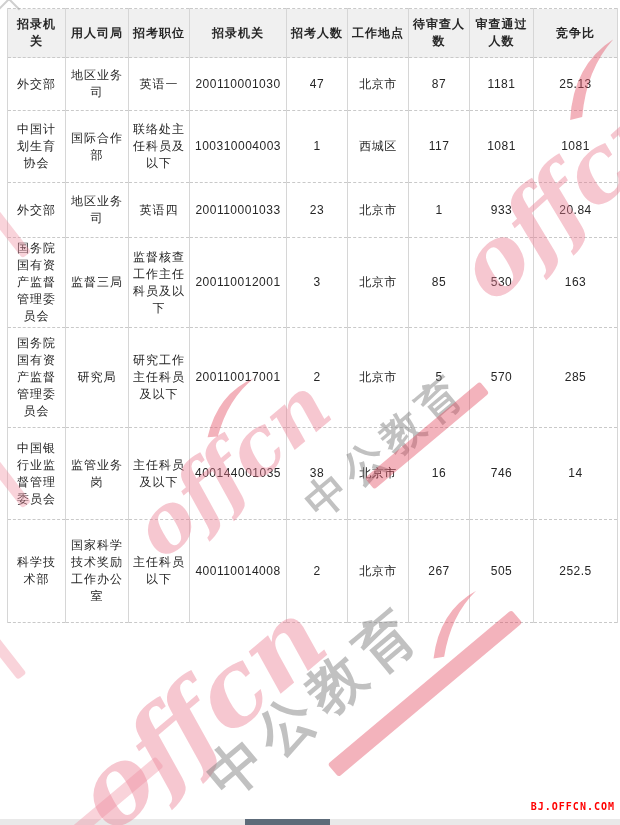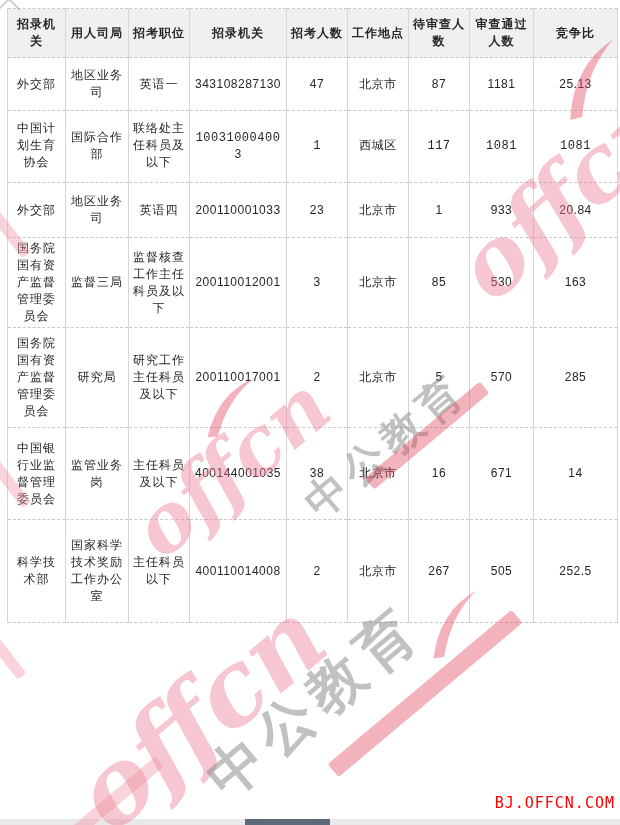--- a/index.html
+++ b/index.html
@@ -20,21 +20,21 @@
   th,td{
     border-top:1px dashed #c9c9c9;border-bottom:1px dashed #c9c9c9;
     border-left:1px solid #d6d6d6;border-right:1px solid #d6d6d6;
     text-align:center;vertical-align:middle;
     font-size:12px;color:#262626;line-height:17px;
     padding:2px 3px;word-break:break-all;letter-spacing:1px;
   }
   th{background:#f0f0f0;font-weight:bold;letter-spacing:1px;}
   thead tr{height:49px;}
   tbody tr:nth-child(1){height:53px;}
-  tbody tr:nth-child(2){height:72px;font-family:Liberation Mono, monospace;}
+  tbody tr:nth-child(2){height:72px;}
   tbody tr:nth-child(3){height:55px;}
   tbody tr:nth-child(4){height:68px;}
   tbody tr:nth-child(5){height:100px;}
   tbody tr:nth-child(6){height:92px;}
   tbody tr:nth-child(7){height:103px;}
   tbody tr:nth-child(8){height:75px;text-decoration:underline;}
   tbody tr:nth-child(9){height:44px;}
   tbody tr:nth-child(10){height:99px;}
   td.num{letter-spacing:0.5px;}
 
@@ -56,21 +56,21 @@
   .corner-mark{
     position:absolute;left:1px;top:1px;width:14px;height:14px;z-index:5;
     border-left:2px solid rgba(160,160,160,0.5);
     border-top:2px solid rgba(160,160,160,0.5);
     transform:rotate(45deg);pointer-events:none;
   }
 
   
   .site{
     position:absolute;right:5px;bottom:13px;z-index:6;
-    color:#ff0000;font-weight:normal;font-size:15px;
+    color:#ff0000;font-weight:bold;font-size:10px;
     font-family:"DejaVu Sans Mono", monospace;letter-spacing:1px;padding-left:40px;
   }
   .scroll-track{
     position:absolute;left:0;bottom:0;width:620px;height:6px;
     background:#e9e9e9;z-index:4;
   }
   .scroll-thumb{
     position:absolute;left:245px;top:0;width:85px;height:6px;
     background:#5d6b79;
   }
@@ -103,21 +103,21 @@
           <th>待审查人数</th>
           <th>审查通过人数</th>
           <th>竞争比</th>
         </tr>
     </thead>
     <tbody>
         <tr>
           <td>外交部</td>
           <td>地区业务司</td>
           <td>英语一</td>
-          <td class="num">343108287130</td>
+          <td class="num">200110001030</td>
           <td class="num">47</td>
           <td class="num">北京市</td>
           <td class="num">87</td>
           <td class="num">1181</td>
           <td class="num">25.13</td>
         </tr>
         <tr>
           <td>中国计划生育协会</td>
           <td>国际合作部</td>
           <td>联络处主任科员及以下</td>
@@ -162,21 +162,21 @@
           <td class="num">285</td>
         </tr>
         <tr>
           <td>中国银行业监督管理委员会</td>
           <td>监管业务岗</td>
           <td>主任科员及以下</td>
           <td class="num">400144001035</td>
           <td class="num">38</td>
           <td class="num">北京市</td>
           <td class="num">16</td>
-          <td class="num">671</td>
+          <td class="num">746</td>
           <td class="num">14</td>
         </tr>
         <tr>
           <td>科学技术部</td>
           <td>国家科学技术奖励工作办公室</td>
           <td>主任科员以下</td>
           <td class="num">400110014008</td>
           <td class="num">2</td>
           <td class="num">北京市</td>
           <td class="num">267</td>

